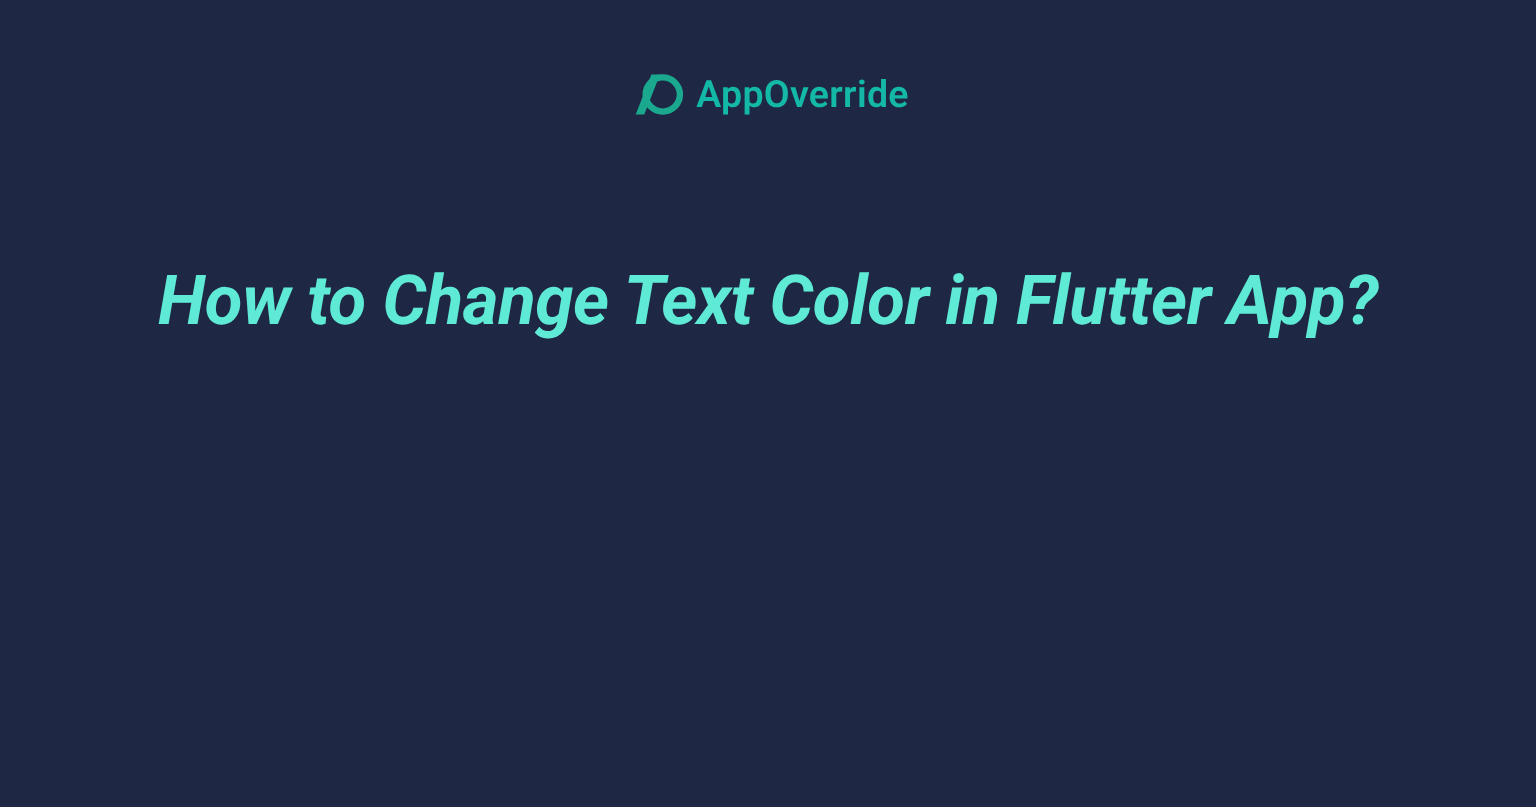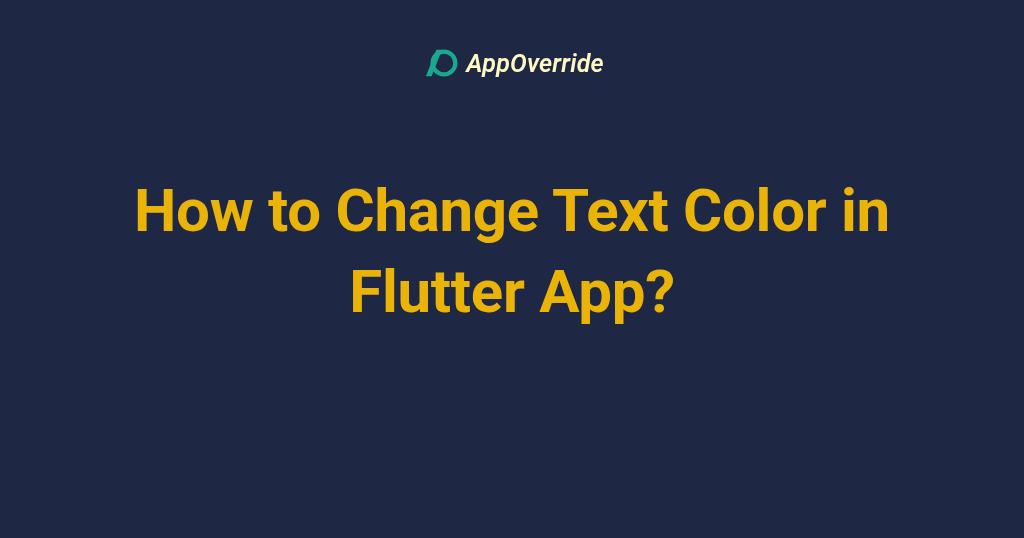--- a/index.html
+++ b/index.html
@@ -23,40 +23,40 @@
       display: flex;
       align-items: center;
       gap: 8px;
     }
     .logo-icon {
       width: 38px;
       height: 38px;
       flex-shrink: 0;
     }
     .logo-text {
-      color: #fef9c3;
+      color: #14b8a6;
       font-size: 25px;
       font-weight: 600;
       letter-spacing: 0.2px;
-      font-style: italic;
     }
     .title-container {
       position: absolute;
       top: 170px;
       left: 0;
       right: 0;
       text-align: center;
       padding: 0 100px;
     }
     .title {
-      color: #eab308;
-      font-size: 60px;
+      color: #5eead4;
+      font-size: 46px;
       font-weight: 700;
       line-height: 1.35;
       letter-spacing: -0.3px;
+      font-style: italic;
     }
   </style>
 </head>
 <body>
 
 <div class="logo-container">
   <span class="logo-icon">
     <svg viewBox="0 0 40 40" xmlns="http://www.w3.org/2000/svg">
       <path d="M 6 34 L 17 6 L 23 6 L 12 34 Z" fill="#1aa88f"></path>
       <circle cx="25" cy="20" r="12" stroke="#1aa88f" stroke-width="4.5" fill="none"></circle>

